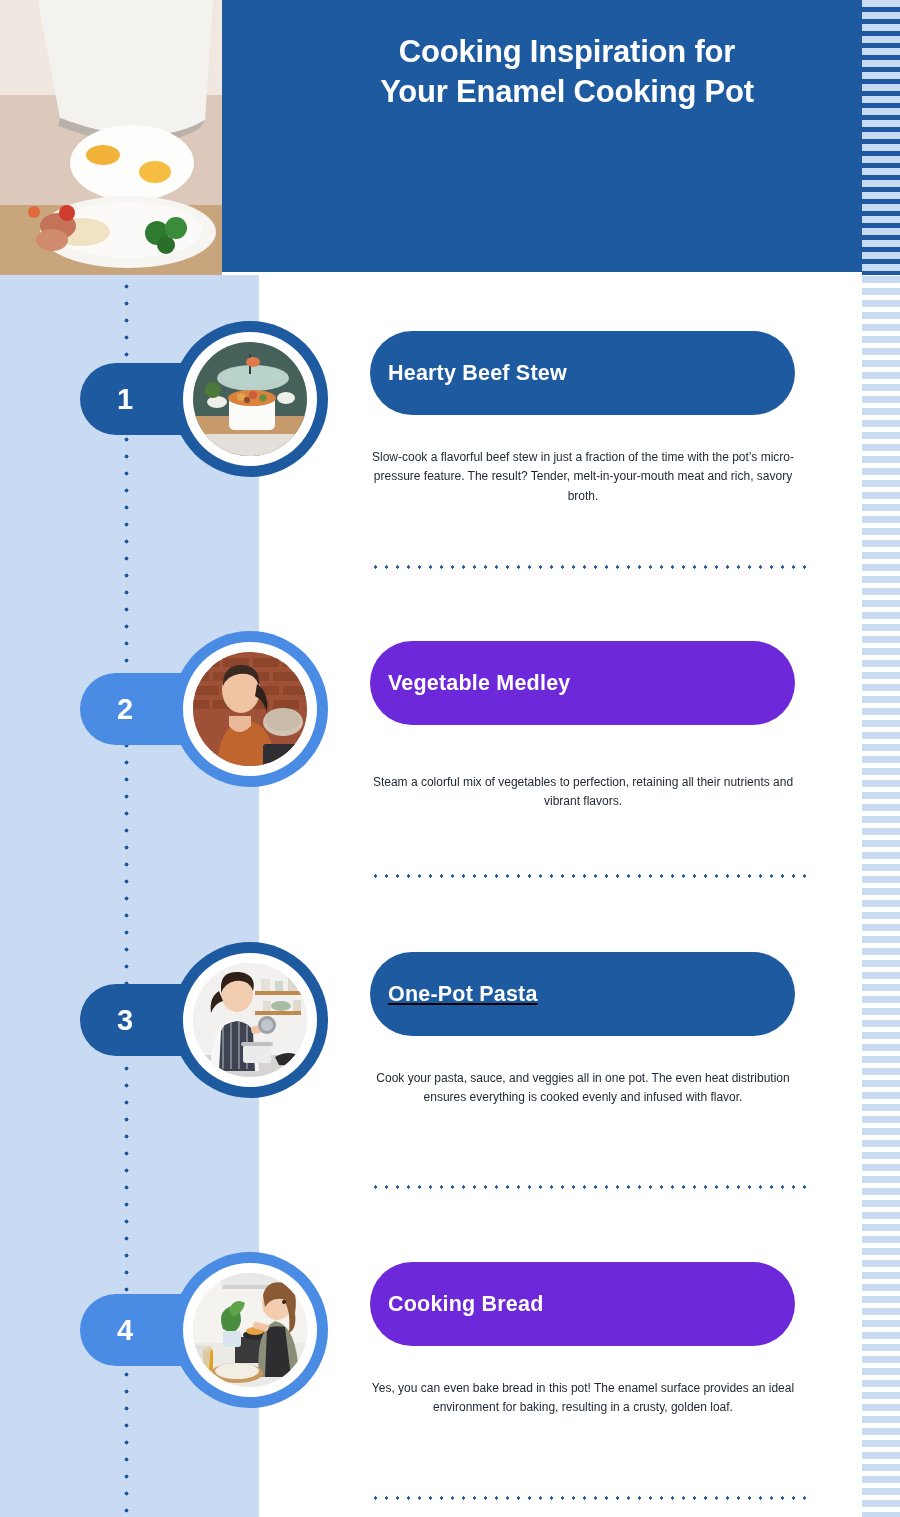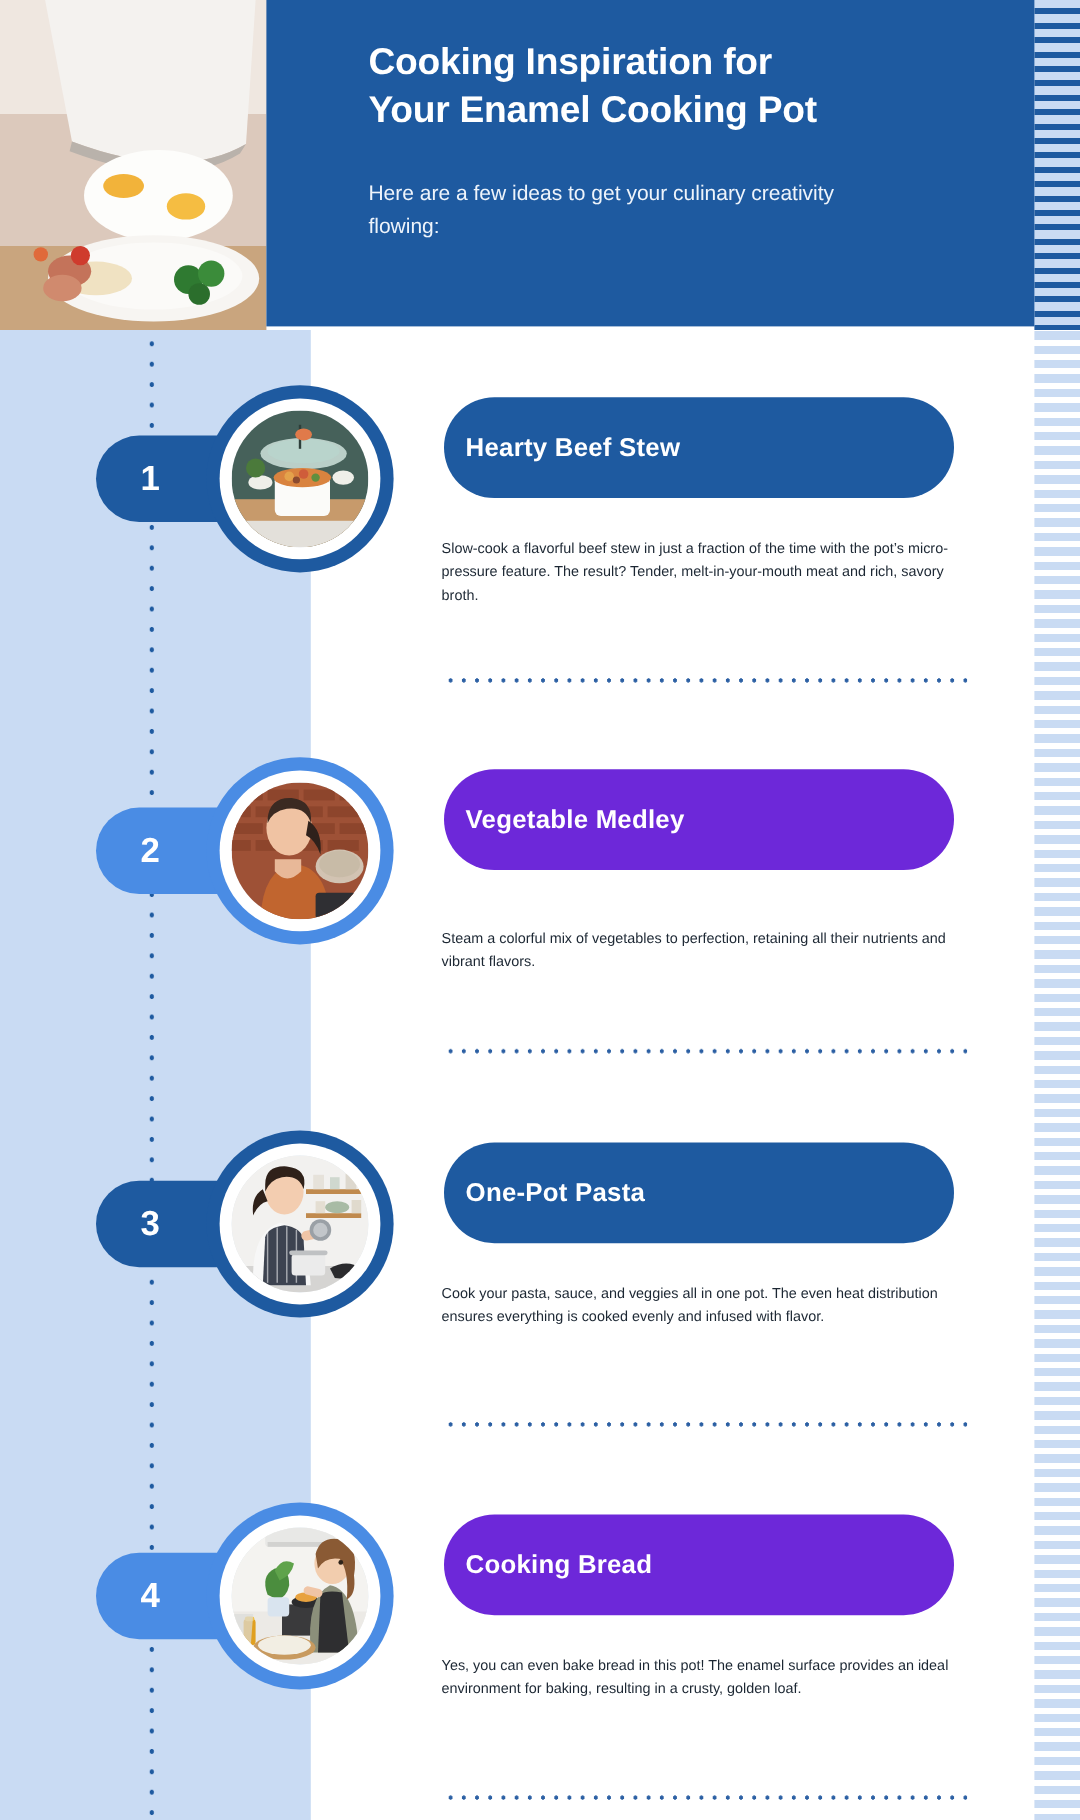--- a/index.html
+++ b/index.html
@@ -2,21 +2,21 @@
 <html><head>
 <meta charset="utf-8">
 <style>
   * { margin:0; padding:0; box-sizing:border-box; }
   html, body {
     width:900px; height:1517px;
     background:#ffffff;
     font-family:"Liberation Sans", sans-serif;
     overflow:hidden;
   }
-  .page { position:relative; width:900px; height:1517px; background:#ffffff; overflow:hidden; }
+  .page { position:relative; width:900px; height:1517px; background:#ffffff; overflow:hidden;text-align:center; }
 
   
   .left-column {
     position:absolute; left:0; top:275px; width:259px; height:1242px;
     background:#c9dbf3;
   }
 
   
   .stripes {
     position:absolute; left:862px; top:0; width:38px; height:1517px;
@@ -150,21 +150,20 @@
       <circle cx="176" cy="228" r="11" fill="#3b8c3a"></circle>
       <circle cx="166" cy="245" r="9" fill="#2b6e2c"></circle>
     </svg>
   </div>
 
   <div class="header-band"></div>
   <div class="header-title">
     <div>Cooking Inspiration for</div>
     <div>Your Enamel Cooking Pot</div>
   </div>
-  <div class="header-sub">Here are a few ideas to get your culinary creativity flowing:</div>
 
   <div class="v-dots"></div>
 
   <div class="item">
     <div class="num-pill dark" style="top:363px;">
       <span>1</span>
     </div>
     <div class="circle-outer dark" style="top:321px;">
       <div class="circle-inner-white">
         <div class="circle-photo">
@@ -275,21 +274,21 @@
             <rect x="58" y="62" width="16" height="8" rx="4" fill="#f0c5a6" transform="rotate(-12 66 66)"></rect>
             <circle cx="74" cy="62" r="9" fill="#9aa0a6"></circle>
             <circle cx="74" cy="62" r="6" fill="#c2c6ca"></circle>
             <rect x="50" y="82" width="28" height="18" rx="3" fill="#ebebeb"></rect>
             <rect x="48" y="79" width="32" height="4" rx="2" fill="#bfc1c3"></rect>
             <path d="M82 94 Q96 86 108 94 Q100 104 86 102 Z" fill="#2b2b2e"></path>
           </svg>
         </div>
       </div>
     </div>
-    <div class="title-pill dark" style="top:952px;">
+    <div class="title-pill dark" style="top:952px;text-decoration:underline;">
       <span>One-Pot Pasta</span>
     </div>
     <div class="body-text" style="top:1069px;">Cook your pasta, sauce, and veggies all in one pot. The even heat distribution ensures everything is cooked evenly and infused with flavor.</div>
     <div class="h-dots" style="top:1185px;"></div>
   </div>
 
   <div class="item">
     <div class="num-pill light" style="top:1294px;">
       <span>4</span>
     </div>

